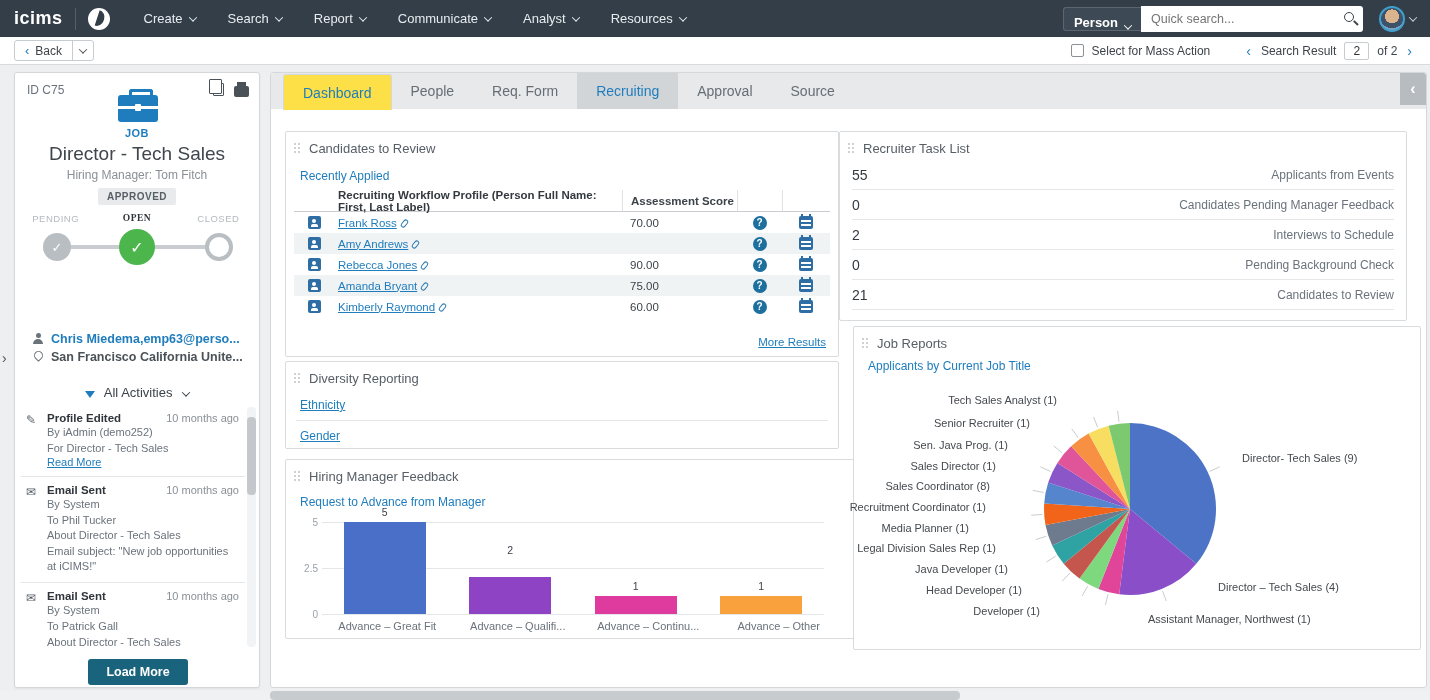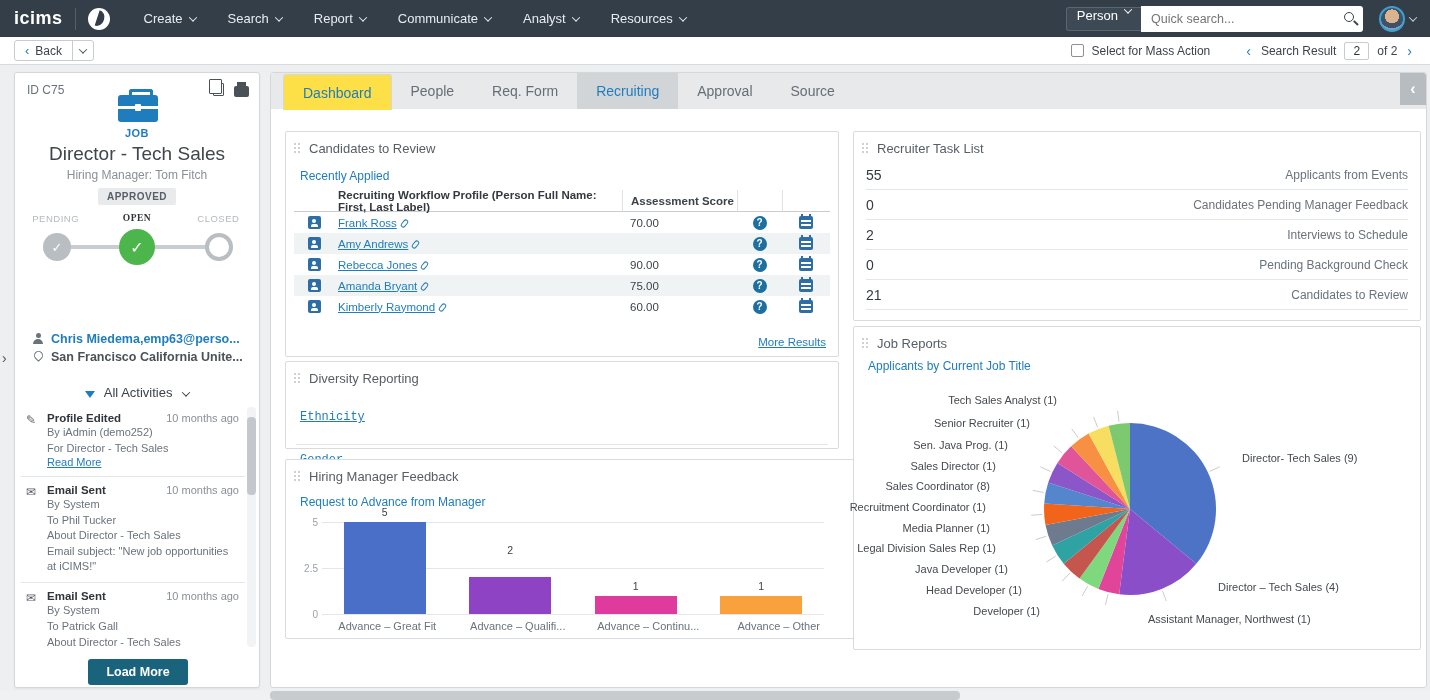--- a/index.html
+++ b/index.html
@@ -13,21 +13,21 @@
   .logo { font-size:18px; font-weight:bold; color:#fff; letter-spacing:.5px; margin-left:14px; }
   .nav-divider { width:1px; height:22px; background:#55606a; margin:0 12px; }
   .brandmark { width:22px; height:22px; border-radius:50%; background:#fff; position:relative; margin-right:18px; }
   .brandmark::after { content:""; position:absolute; left:9px; top:3px; width:7px; height:16px;
     background:#333e48; border-radius:0 7px 7px 0; transform:rotate(18deg); }
   .menu-item { font-size:13px; color:#e8ecef; padding:0 16px; height:37px; display:flex; align-items:center; cursor:pointer; }
   .cdown { display:inline-block; width:6px; height:6px; border-right:1.5px solid currentColor;
     border-bottom:1.5px solid currentColor; transform:rotate(45deg) translate(-1px,-1px); margin-left:7px; }
   .nav-right { margin-left:auto; display:flex; align-items:center; margin-right:14px; }
   .person-dd { background:#3d4954; border:1px solid #5a6570; border-right:none; border-radius:3px 0 0 3px;
-    height:24px; display:flex; align-items:flex-start; padding:0 10px; font-size:13px; font-weight:normal; color:#fff; cursor:pointer; }
+    height:24px; display:flex; align-items:flex-end; padding:0 10px; font-size:13px; font-weight:bold; color:#fff; cursor:pointer; }
   .qsearch { position:relative; }
   .qsearch input { width:222px; height:26px; border:none; border-radius:0 3px 3px 0; padding:0 30px 0 10px;
     font-size:12.5px; color:#333; font-family:"Liberation Sans",sans-serif; outline:none; }
   .mag { position:absolute; right:9px; top:6px; width:10px; height:10px; border:1.7px solid #3c434a; border-radius:50%; }
   .mag::after { content:""; position:absolute; left:8px; top:9px; width:6px; height:1.7px; background:#3c434a; transform:rotate(45deg); }
   .avatar { width:26px; height:26px; border-radius:50%; margin-left:16px; cursor:pointer;
     background:radial-gradient(circle at 50% 38%, #d9b48f 0 7px, #3e5368 7px 12px, #7ba0c0 12px);
     border:2px solid #3fa0d0; }
   .av-caret { margin-left:5px; color:#cfd5da; }
 
@@ -110,21 +110,21 @@
   .tab-active { background:#fde047; color:#1f7dbd; border:1px solid #d5d8da; border-bottom:none; border-radius:3px 3px 0 0; position:relative; top:1px; }
   .tab-highlight { background:#d2d5d7; color:#1f7dbd; }
   .collapse-tab { position:absolute; right:0; top:0; width:26px; height:32px; background:#b7bcc0; color:#fff;
     display:flex; align-items:center; justify-content:center; font-size:16px; font-weight:bold; cursor:pointer; border-radius:0 3px 0 0; }
   .content { position:relative; height:580px; }
 
   .panel { position:absolute; background:#fff; border:1px solid #d9dcdf; border-radius:2px; }
   .p-candidates { left:14px; top:22px; width:554px; height:226px; }
   .p-diversity  { left:14px; top:252px; width:554px; height:88px; }
   .p-feedback   { left:14px; top:350px; width:574px; height:180px; }
-  .p-tasks      { left:582px; top:22px; width:568px; height:190px; }
+  .p-tasks      { left:568px; top:22px; width:568px; height:190px; }
   .p-jobreports { left:582px; top:217px; width:568px; height:324px; }
   .p-head { display:flex; align-items:center; gap:8px; padding:9px 10px 4px 8px; font-size:13px; color:#565e66; }
   .drag-dots { width:7px; height:11px; position:relative; opacity:.8; }
   .drag-dots::before, .drag-dots::after { content:""; position:absolute; top:0; width:2px; height:2px; background:#c3c7cb;
     box-shadow:0 4px 0 #c3c7cb, 0 8px 0 #c3c7cb; }
   .drag-dots::before { left:0; } .drag-dots::after { left:4px; }
   .p-link { font-size:12px; color:#1f7dbd; cursor:pointer; }
 
   
   .cand-link-row { padding:6px 0 4px 14px; }
@@ -144,21 +144,21 @@
   .idcard::before { content:""; position:absolute; left:4.5px; top:2.5px; width:4px; height:4px; border-radius:50%; background:#fff; }
   .idcard::after { content:""; position:absolute; left:3px; top:8px; width:7px; height:2.5px; border-radius:2px 2px 0 0; background:#fff; }
   .helpdot { width:14px; height:14px; border-radius:50%; background:#1d6f9e; color:#fff; font-size:10px; font-weight:bold;
     display:flex; align-items:center; justify-content:center; cursor:pointer; }
   .calico { width:14px; height:13px; background:#2f6ea5; border-radius:2px; position:relative; cursor:pointer; }
   .calico::before { content:""; position:absolute; left:2px; top:-2px; width:2px; height:4px; background:#2f6ea5; box-shadow:8px 0 0 #2f6ea5; }
   .calico::after { content:""; position:absolute; left:2px; top:4px; width:10px; height:2px; background:#fff; box-shadow:0 4px 0 #fff; }
   .more-results { position:absolute; right:12px; bottom:8px; font-size:11.5px; color:#1f7dbd; text-decoration:underline; cursor:pointer; }
 
   
-  .div-row { margin:12px 10px; padding:8px 4px; font-size:12px;font-family:Liberation Mono, monospace; }
+  .div-row { margin:0 10px; padding:8px 4px; font-size:12px; }
   .div-row + .div-row { border-top:1px solid #e4e7e9; }
   .div-row a { color:#1f7dbd; text-decoration:underline; cursor:pointer; }
 
   
   .fb-link { padding:4px 0 2px 14px; }
   .bchart { position:absolute; left:10px; top:62px; width:532px; height:92px; }
   .grid { position:absolute; left:26px; right:4px; height:1px; background:#e4e7e9; }
   .ytick { position:absolute; left:0; width:22px; text-align:right; font-size:10px; color:#9aa1a7; transform:translateY(-50%); }
   .bars { position:absolute; left:26px; right:4px; top:0; bottom:0; display:flex; }
   .bar-col { flex:1; position:relative; display:flex; justify-content:center; align-items:flex-end; }
@@ -533,21 +533,21 @@
           <path d="M276,126 L254.6,42.7 A86,86 0 0 1 276.0,40.0 Z" fill="#7cc96f"></path>
           <line x1="265.0" y1="38.7" x2="263.6" y2="27.8" stroke="#c9ccd0" stroke-width="1"></line>
         </svg>
       <div class="pie-label" style="left:388px; top:125px;">Director- Tech Sales (9)</div>
       <div class="pie-label" style="left:364px; top:254px;">Director – Tech Sales (4)</div>
       <div class="pie-label" style="left:294px; top:286px;">Assistant Manager, Northwest (1)</div>
       <div class="pie-label pl-r" style="right:380px; top:278px;">Developer (1)</div>
       <div class="pie-label pl-r" style="right:398px; top:257px;">Head Developer (1)</div>
       <div class="pie-label pl-r" style="right:412px; top:236px;">Java Developer (1)</div>
       <div class="pie-label pl-r" style="right:424px; top:215px;">Legal Division Sales Rep (1)</div>
-      <div class="pie-label pl-r" style="right:430px; top:195px;margin-left:28px;">Media Planner (1)</div>
+      <div class="pie-label pl-r" style="right:451px; top:195px;margin-left:28px;">Media Planner (1)</div>
       <div class="pie-label pl-r" style="right:434px; top:174px;">Recruitment Coordinator (1)</div>
       <div class="pie-label pl-r" style="right:430px; top:153px;">Sales Coordinator (8)</div>
       <div class="pie-label pl-r" style="right:424px; top:133px;">Sales Director (1)</div>
       <div class="pie-label pl-r" style="right:412px; top:112px;">Sen. Java Prog. (1)</div>
       <div class="pie-label pl-r" style="right:390px; top:90px;">Senior Recruiter (1)</div>
       <div class="pie-label pl-r" style="right:363px; top:67px;">Tech Sales Analyst (1)</div>
     </div>
   </div>
 </div>
 

